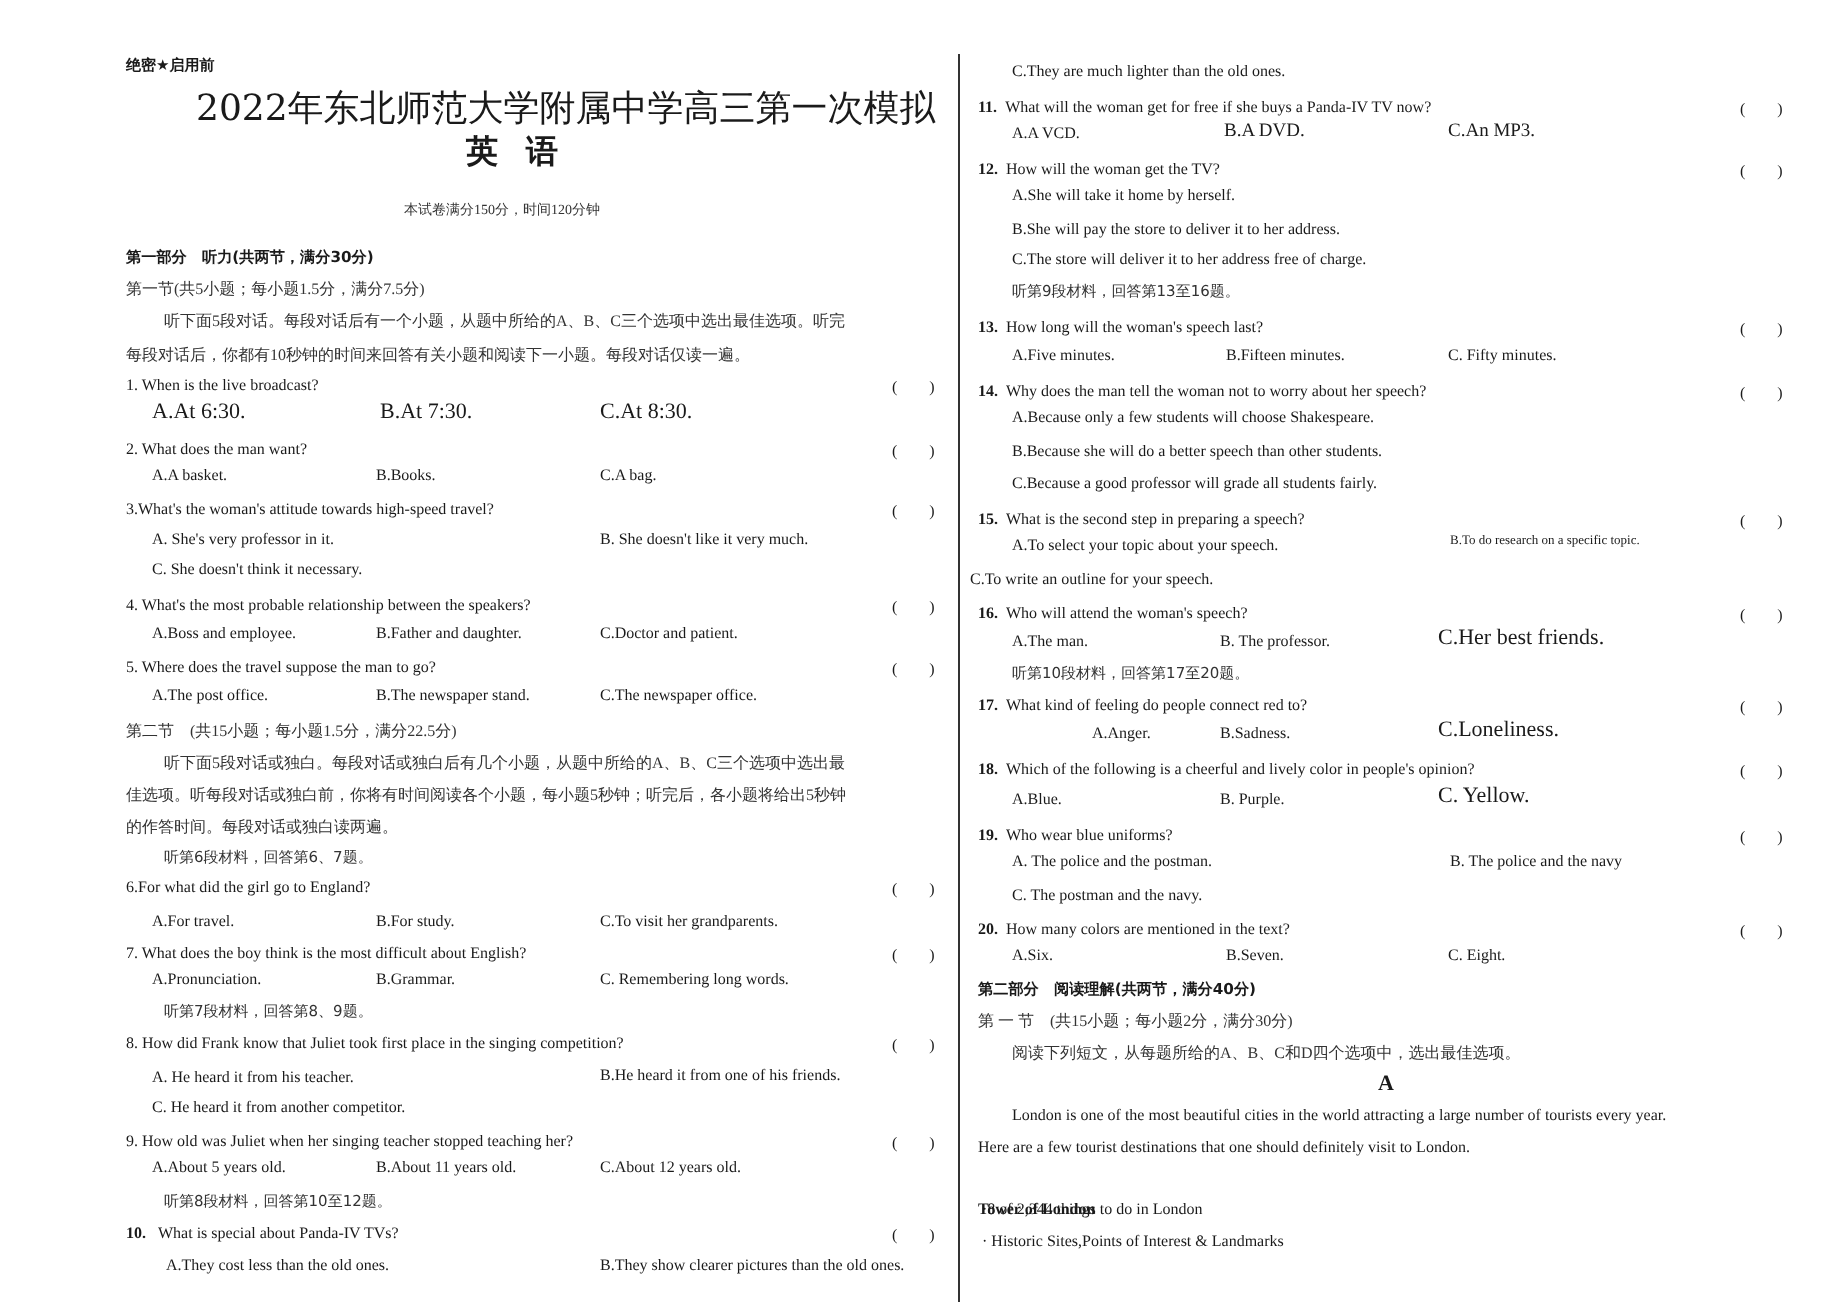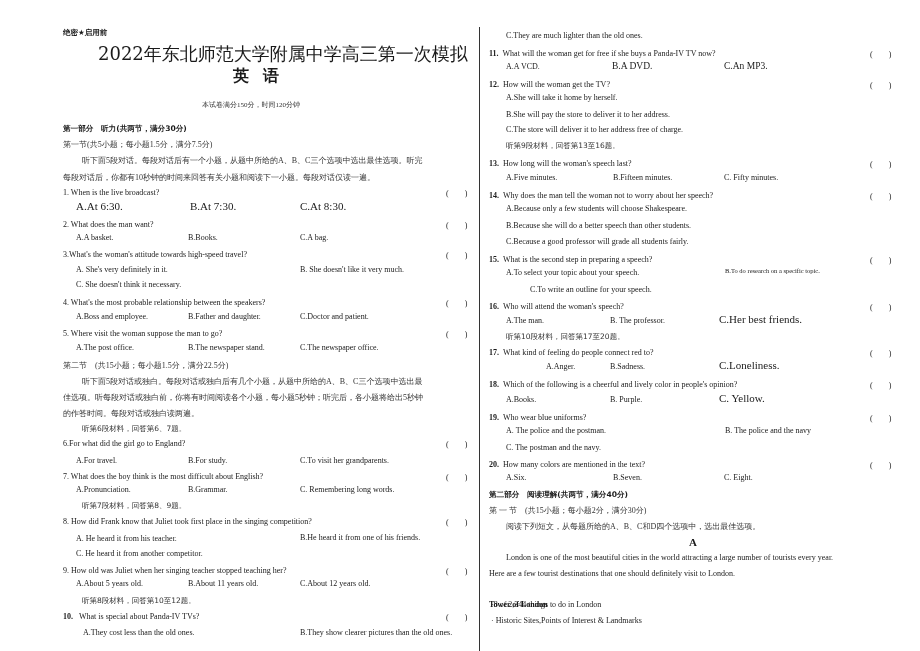--- a/index.html
+++ b/index.html
@@ -43,31 +43,31 @@
 <div class="abs opt big" style="left:300px;top:200px;">C.At 8:30.</div>
 
 <div class="abs q" style="left:63px;top:220px;"><span>2.</span> <span>What does the man want?</span></div>
 <div class="abs paren" style="left:446px;top:220px;">(　　)</div>
 <div class="abs opt" style="left:76px;top:233px;">A.A basket.</div>
 <div class="abs opt" style="left:188px;top:233px;">B.Books.</div>
 <div class="abs opt" style="left:300px;top:233px;">C.A   bag.</div>
 
 <div class="abs q" style="left:63px;top:250px;"><span>3.</span><span>What's the woman's attitude towards high-speed travel?</span></div>
 <div class="abs paren" style="left:446px;top:250px;">(　　)</div>
-<div class="abs opt" style="left:76px;top:265px;">A. She's very definitely in it.</div>
+<div class="abs opt" style="left:76px;top:265px;">A. She's very professor in it.</div>
 <div class="abs opt" style="left:300px;top:265px;">B. She doesn't like it very much.</div>
 <div class="abs opt" style="left:76px;top:280px;">C.   She doesn't think it necessary.</div>
 
 <div class="abs q" style="left:63px;top:298px;"><span>4.</span> <span>What's the most probable relationship between the speakers?</span></div>
 <div class="abs paren" style="left:446px;top:298px;">(　　)</div>
 <div class="abs opt" style="left:76px;top:312px;">A.Boss and employee.</div>
 <div class="abs opt" style="left:188px;top:312px;">B.Father and daughter.</div>
 <div class="abs opt" style="left:300px;top:312px;">C.Doctor and patient.</div>
 
-<div class="abs q" style="left:63px;top:329px;"><span>5.</span> <span>Where visit the woman suppose the man to go?</span></div>
+<div class="abs q" style="left:63px;top:329px;"><span>5.</span> <span>Where does the travel suppose the man to go?</span></div>
 <div class="abs paren" style="left:446px;top:329px;">(　　)</div>
 <div class="abs opt" style="left:76px;top:343px;">A.The post office.</div>
 <div class="abs opt" style="left:188px;top:343px;">B.The newspaper stand.</div>
 <div class="abs opt" style="left:300px;top:343px;">C.The newspaper office.</div>
 
 <div class="abs sect" style="left:63px;top:360px;">第二节　(共15小题；每小题1.5分，满分22.5分)</div>
 <div class="abs cn" style="left:82px;top:376px;">听下面5段对话或独白。每段对话或独白后有几个小题，从题中所给的A、B、C三个选项中选出最</div>
 <div class="abs cn" style="left:63px;top:392px;">佳选项。听每段对话或独白前，你将有时间阅读各个小题，每小题5秒钟；听完后，各小题将给出5秒钟</div>
 <div class="abs cn" style="left:63px;top:408px;">的作答时间。每段对话或独白读两遍。</div>
 <div class="abs hint" style="left:82px;top:424px;">听第6段材料，回答第6、7题。</div>
@@ -129,38 +129,38 @@
 <div class="abs q" style="left:489px;top:191px;"><span class="qn">14.</span>&nbsp;&nbsp;<span>Why does the man tell the woman not to worry about her speech?</span></div>
 <div class="abs paren" style="left:870px;top:191px;">(　　)</div>
 <div class="abs opt" style="left:506px;top:204px;">A.Because only a few students will choose Shakespeare.</div>
 <div class="abs opt" style="left:506px;top:221px;">B.Because she will do a better speech than other students.</div>
 <div class="abs opt" style="left:506px;top:237px;">C.Because a good professor will grade all students fairly.</div>
 
 <div class="abs q" style="left:489px;top:255px;"><span class="qn">15.</span>&nbsp;&nbsp;<span>What is the second step in preparing a speech?</span></div>
 <div class="abs paren" style="left:870px;top:255px;">(　　)</div>
 <div class="abs opt" style="left:506px;top:268px;">A.To select your topic about your speech.</div>
 <div class="abs opt" style="left:725px;top:267px;font-size:6.5px;">B.To  do  research  on  a  specific  topic.</div>
-<div class="abs opt" style="left:530px;top:285px;font-family:Liberation Serif, serif;">C.To write an outline for your speech.</div>
+<div class="abs opt" style="left:485px;top:285px;font-family:Liberation Serif, serif;">C.To write an outline for your speech.</div>
 
 <div class="abs q" style="left:489px;top:302px;"><span class="qn">16.</span>&nbsp;&nbsp;<span>Who will attend the woman's speech?</span></div>
 <div class="abs paren" style="left:870px;top:302px;">(　　)</div>
 <div class="abs opt" style="left:506px;top:316px;">A.The   man.</div>
 <div class="abs opt" style="left:610px;top:316px;">B. The professor.</div>
 <div class="abs opt big" style="left:719px;top:313px;">C.Her best friends.</div>
 <div class="abs hint" style="left:506px;top:332px;">听第10段材料，回答第17至20题。</div>
 
 <div class="abs q" style="left:489px;top:348px;"><span class="qn">17.</span>&nbsp;&nbsp;<span>What kind of feeling do people connect red to?</span></div>
 <div class="abs paren" style="left:870px;top:348px;">(　　)</div>
 <div class="abs opt" style="left:506px;top:362px;margin-left:40px;">A.Anger.</div>
 <div class="abs opt" style="left:610px;top:362px;">B.Sadness.</div>
 <div class="abs opt big" style="left:719px;top:359px;">C.Loneliness.</div>
 
 <div class="abs q" style="left:489px;top:380px;"><span class="qn">18.</span>&nbsp;&nbsp;<span>Which of the following is a cheerful and lively color in people's opinion?</span></div>
 <div class="abs paren" style="left:870px;top:380px;">(　　)</div>
-<div class="abs opt" style="left:506px;top:395px;">A.Books.</div>
+<div class="abs opt" style="left:506px;top:395px;">A.Blue.</div>
 <div class="abs opt" style="left:610px;top:395px;">B.  Purple.</div>
 <div class="abs opt big" style="left:719px;top:392px;">C. Yellow.</div>
 
 <div class="abs q" style="left:489px;top:413px;"><span class="qn">19.</span>&nbsp;&nbsp;<span>Who wear blue uniforms?</span></div>
 <div class="abs paren" style="left:870px;top:413px;">(　　)</div>
 <div class="abs opt" style="left:506px;top:426px;">A. The police and the postman.</div>
 <div class="abs opt" style="left:725px;top:426px;">B.   The police and the navy</div>
 <div class="abs opt" style="left:506px;top:443px;">C. The postman and the navy.</div>
 
 <div class="abs q" style="left:489px;top:460px;"><span class="qn">20.</span>&nbsp;&nbsp;<span>How many colors are mentioned in the text?</span></div>

